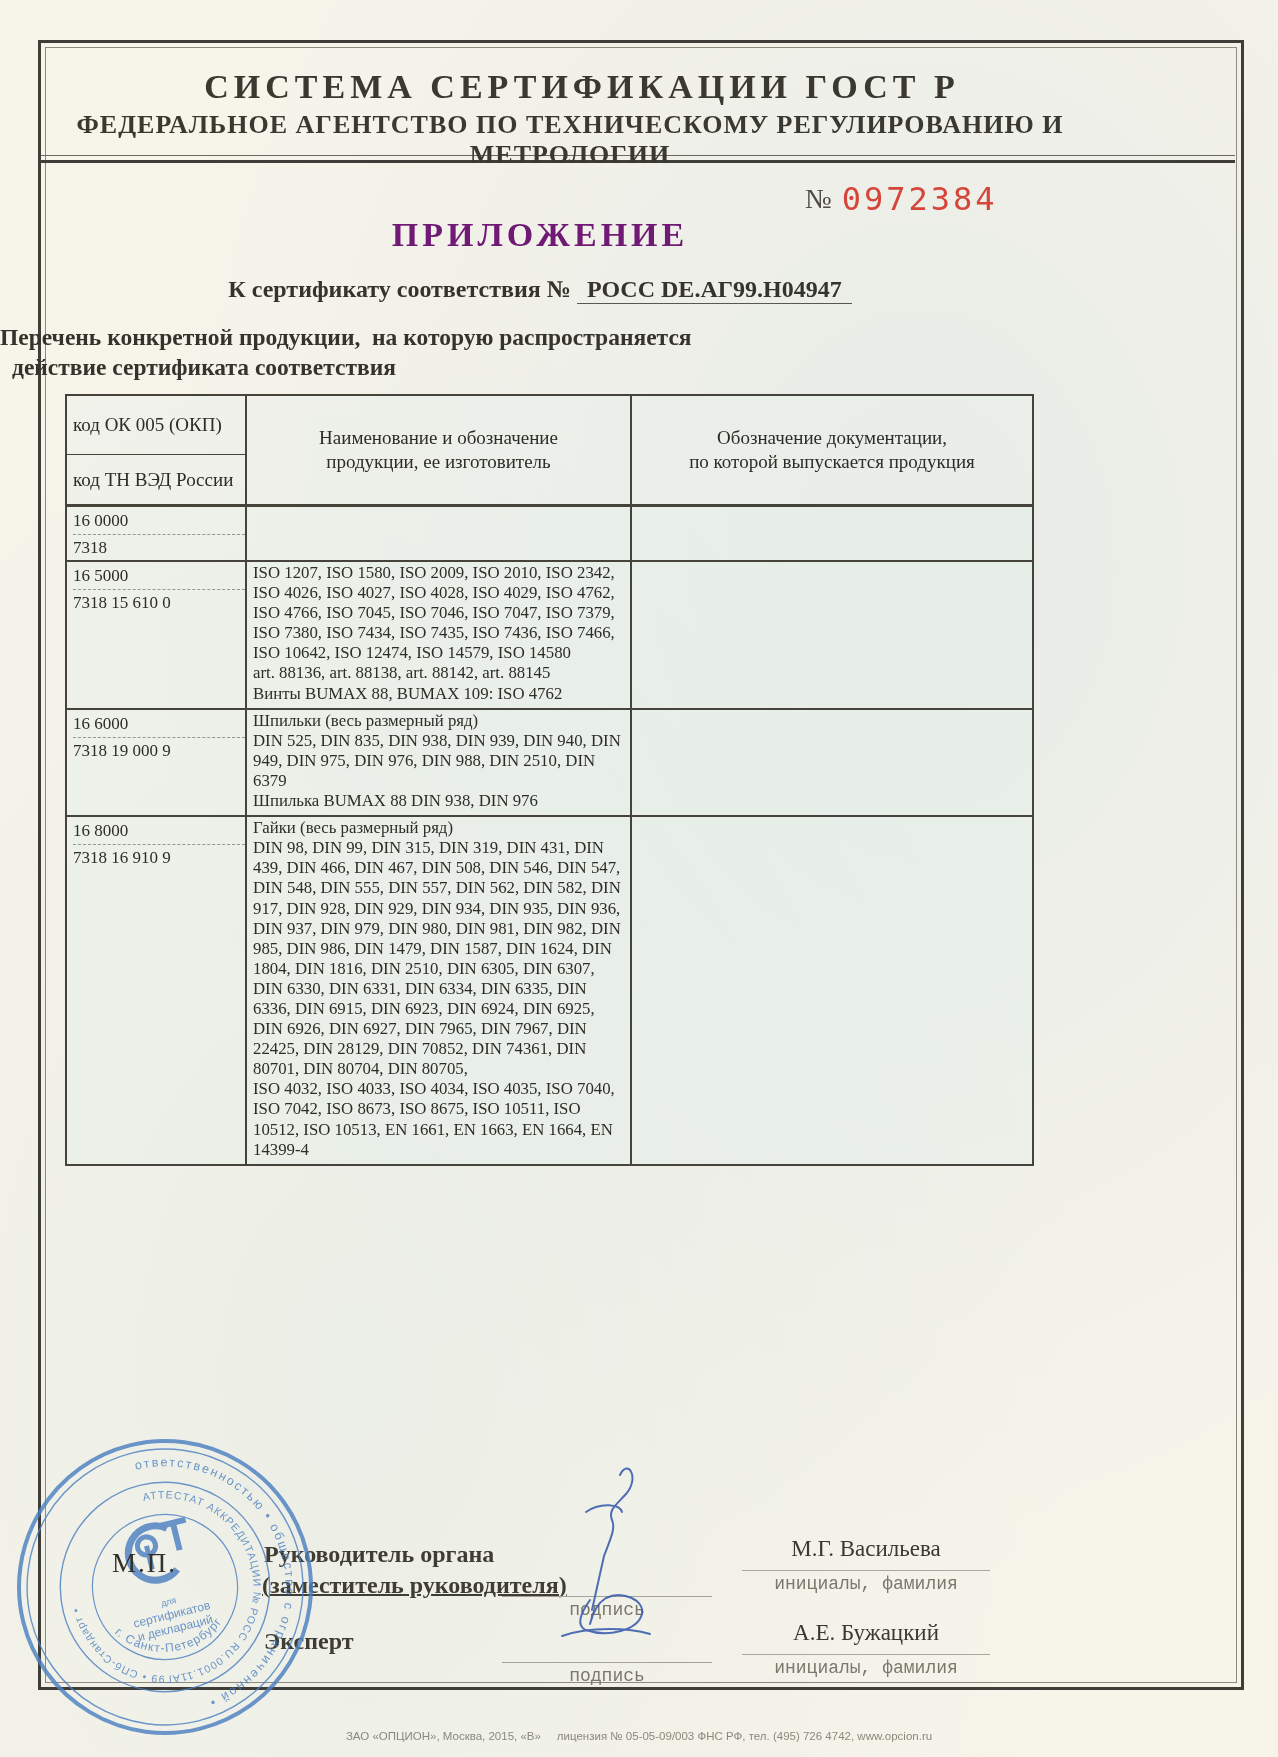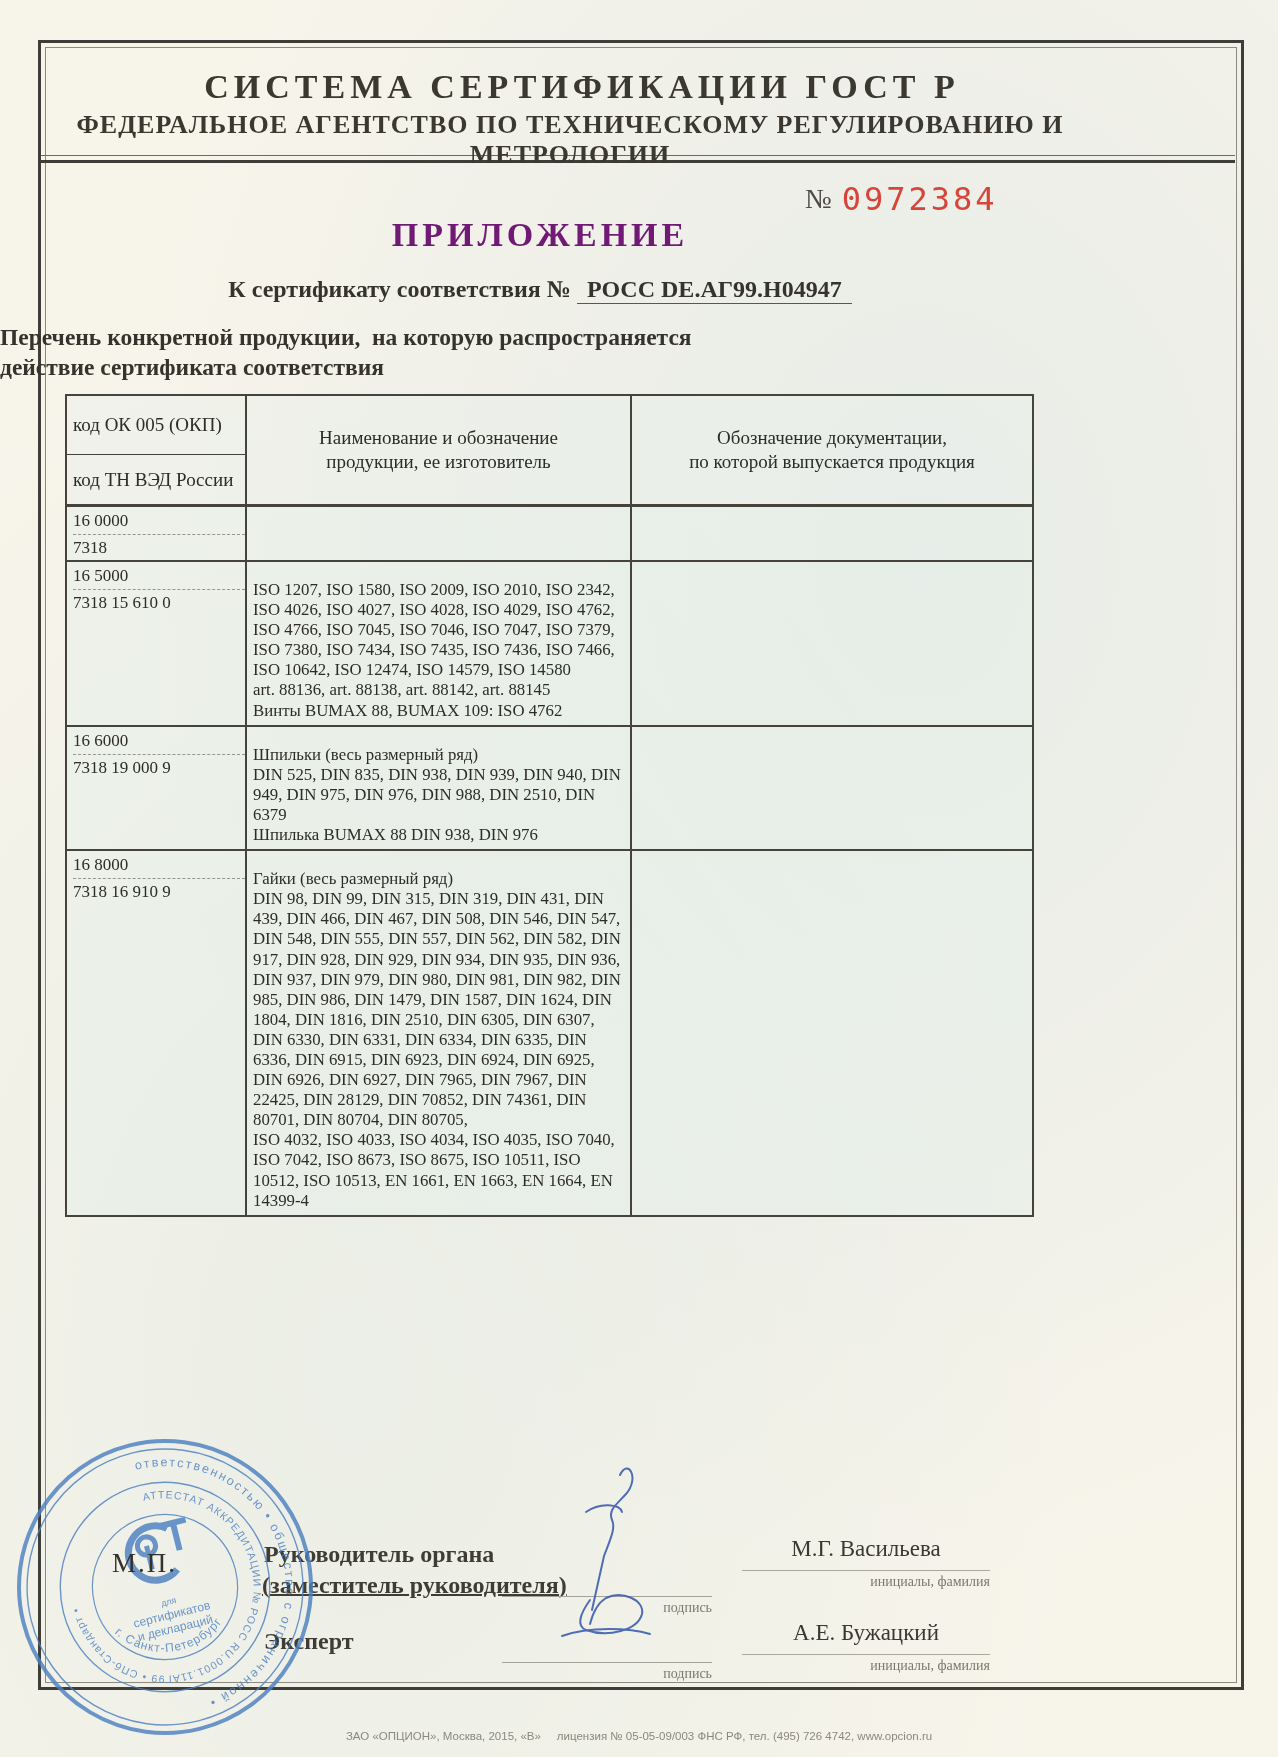--- a/index.html
+++ b/index.html
@@ -24,54 +24,54 @@
 
   .blank-no{left:805px;top:180px;white-space:nowrap;}
   .blank-no .sign{font-size:28px;color:#4e4b44;vertical-align:middle;}
   .blank-no .num{font-family:"DejaVu Sans Mono",monospace;font-size:32px;color:#d6453a;letter-spacing:3px;vertical-align:middle;margin-left:10px;}
 
   .doc-title{left:60px;top:216px;width:960px;text-align:center;font-size:34px;font-weight:bold;letter-spacing:4px;color:#701a75;}
   .subtitle{left:60px;top:276px;width:960px;text-align:center;font-size:24px;font-weight:600;color:#35332c;white-space:pre;}
   .subtitle .val{border-bottom:1.5px solid #5a574e;padding:0 10px 1px 10px;}
   .purpose{width:1080px;left:0px;text-align:left;font-size:23.5px;font-weight:bold;color:#35332c;white-space:pre;}
   .purpose.l1{top:324px;}
-  .purpose.l2{top:354px;}
+  .purpose.l2{top:354px;padding-left:12px;}
 
   
   .tbl-head{left:65px;top:394px;width:965px;border:2px solid #46433b;display:grid;grid-template-columns:180px 385px 400px;background:rgba(232,240,236,.45);}
   .tbl-head .c1{border-right:2px solid #46433b;display:flex;flex-direction:column;}
   .tbl-head .c1 .sub{padding:4px 6px;display:flex;align-items:center;font-size:19px;}
   .tbl-head .c1 .sub.top{height:50px;border-bottom:1px solid #46433b;}
   .tbl-head .c1 .sub.bot{height:41px;}
   .tbl-head .c2{border-right:2px solid #46433b;}
   .tbl-head .c2,.tbl-head .c3{display:flex;align-items:center;justify-content:center;text-align:center;font-size:19px;white-space:pre-line;line-height:24px;padding:4px;}
 
   .tbl-body{left:65px;top:505px;width:965px;border:2px solid #46433b;background:rgba(230,239,234,.5);}
   .row{display:grid;grid-template-columns:180px 385px 400px;border-bottom:2px solid #46433b;}
   .row:last-child{border-bottom:none;}
-  .row .cell{border-right:2px solid #46433b;padding:18px 6px 4px 6px;}
+  .row .cell{border-right:2px solid #46433b;padding:1px 6px 4px 6px;}
   .row .cell:last-child{border-right:none;}
   .row .codes{font-size:17px;line-height:21px;padding:2px 0 2px 6px;}
   .row .codes .okp{border-bottom:1px dashed #98958b;padding:1px 4px 3px 0;}
   .row .codes .tnved{padding-top:2px;}
   .row .prod{font-size:16.8px;line-height:20.1px;white-space:pre-line;}
   .r-a{min-height:48px;}
   .r-b{min-height:143px;}
   .r-c{min-height:102px;}
   .r-d{min-height:342px;}
 
   
   .role{font-size:24px;font-weight:bold;color:#3f3c33;white-space:nowrap;}
   .role1a{left:264px;top:1541px;}
   .role1b{left:262px;top:1572px;text-decoration:underline;text-decoration-thickness:2px;}
   .role2{left:264px;top:1628px;}
   .sig-line{height:1px;background:#a5a299;width:210px;left:502px;}
   .sl1{top:1596px;}
   .sl2{top:1662px;}
-  .cap{font-size:14px;color:#7b786e;text-align:right;font-family:Liberation Serif, serif;}
+  .cap{font-size:18px;color:#7b786e;text-align:center;font-family:Liberation Mono, monospace;}
   .cap.sc1{left:502px;top:1600px;width:210px;}
   .cap.sc2{left:502px;top:1666px;width:210px;}
   .name{font-size:23px;color:#3a3833;width:248px;text-align:center;white-space:nowrap;}
   .nm1{left:742px;top:1536px;}
   .nm2{left:742px;top:1620px;}
   .name-line{height:1px;background:#aaa79d;width:248px;left:742px;}
   .nl1{top:1570px;}
   .nl2{top:1654px;}
   .cap.nc1{left:742px;top:1574px;width:248px;}
   .cap.nc2{left:742px;top:1658px;width:248px;}

